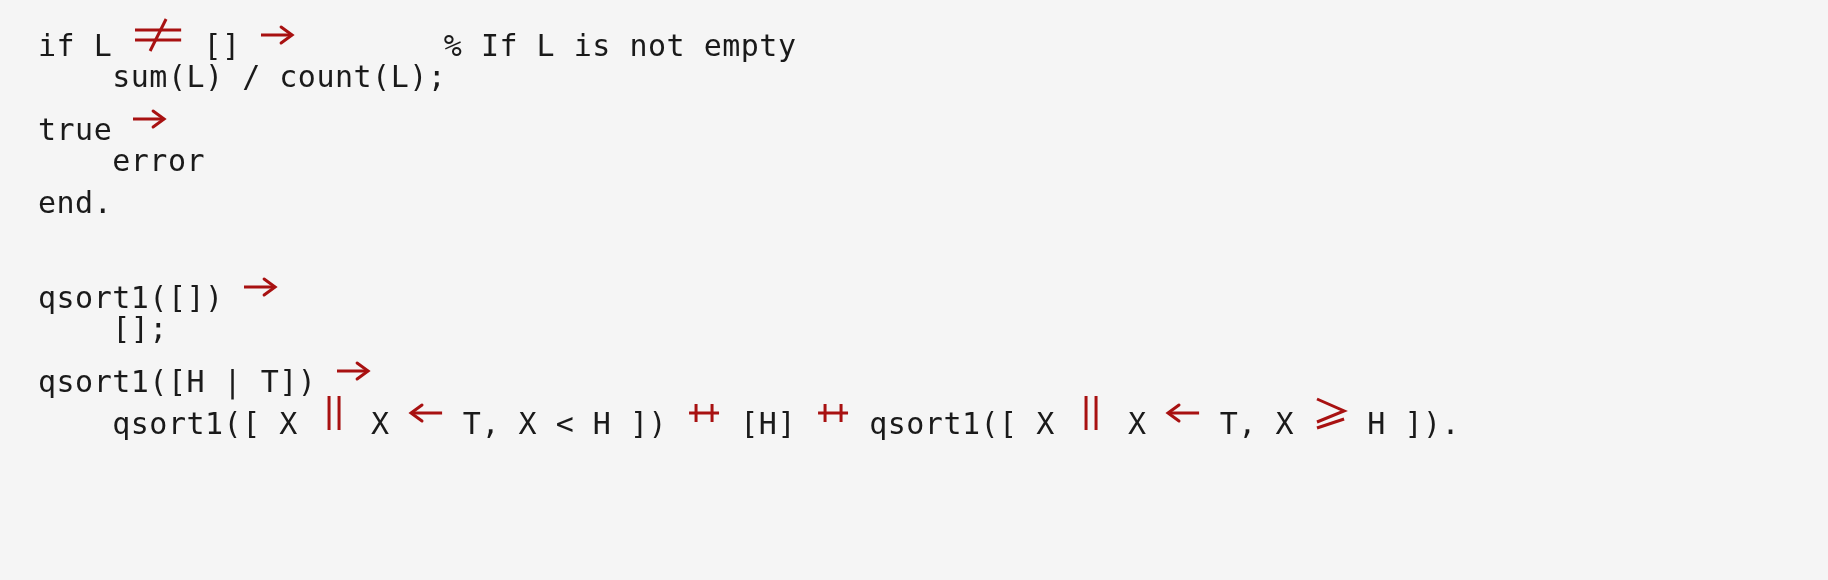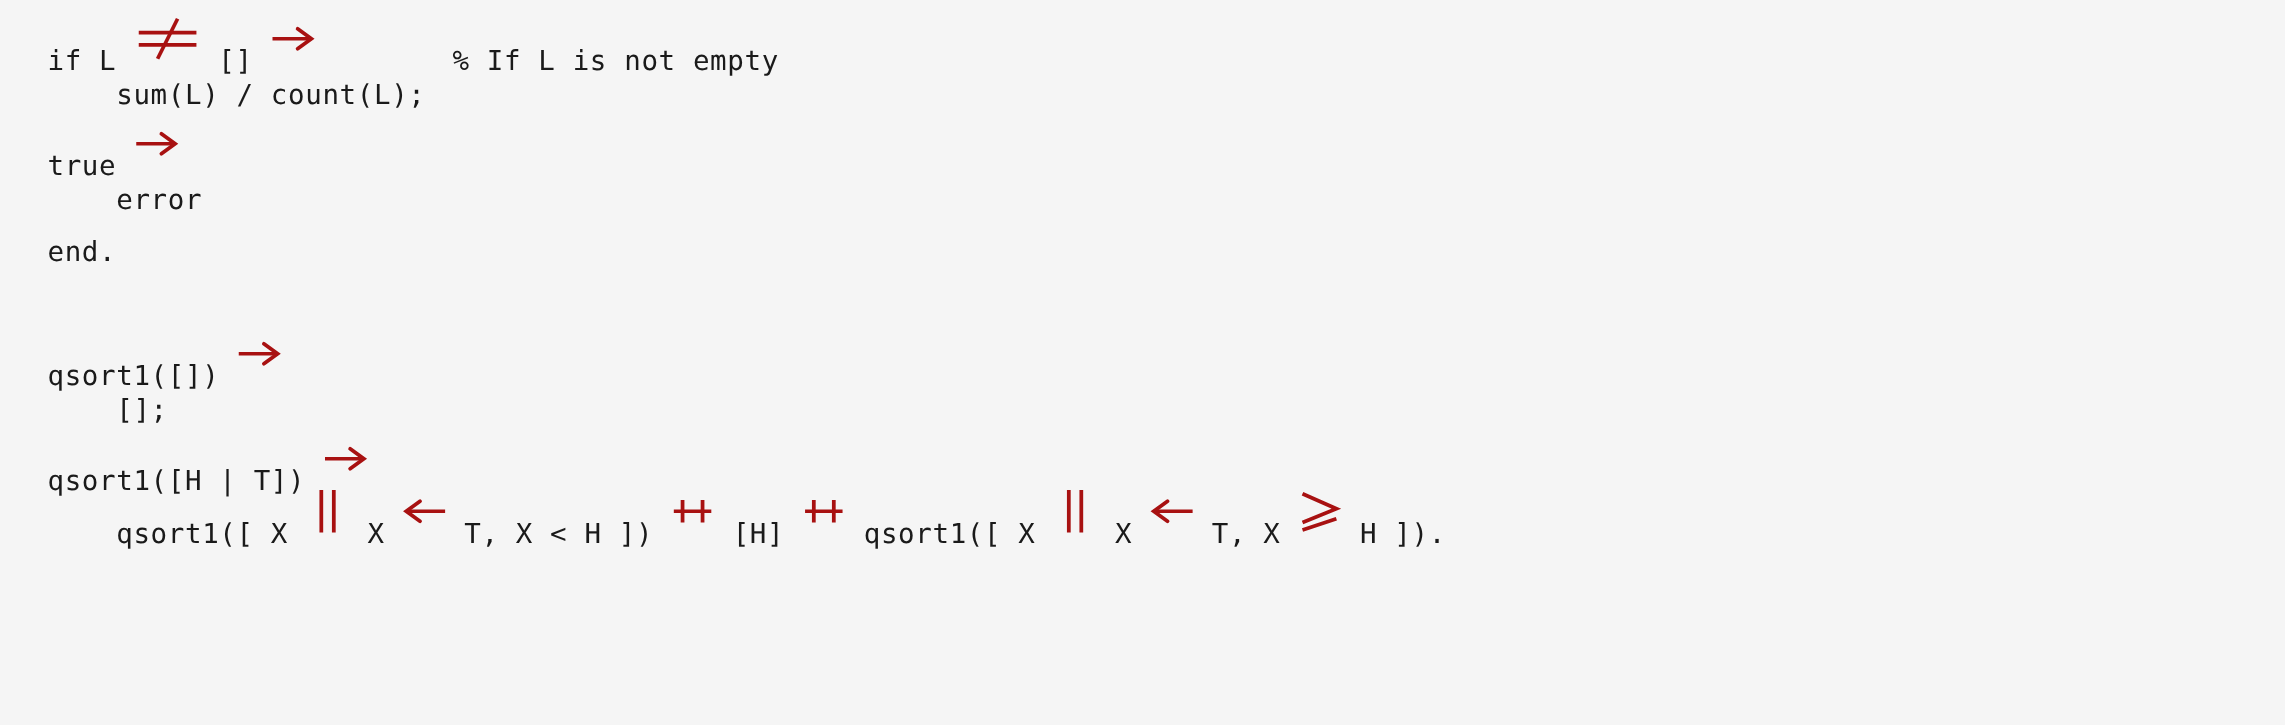--- a/index.html
+++ b/index.html
@@ -10,21 +10,21 @@
     width: 1828px;
     height: 580px;
     background: #f5f5f5;
     font-family: "DejaVu Sans Mono", "Liberation Mono", monospace;
     overflow: hidden;
   }
   #code-block {
     position: absolute;
     left: 38px;
     top: 14px;
-    font-size: 22px;
+    font-size: 30px;
     line-height: 42px;
     color: #1a1a1a;
     letter-spacing: 0.5px;
     white-space: pre;
   }
   .code-line {
     height: 42px;
     white-space: pre;
   }
   .tok-plain { color: #1a1a1a; }

